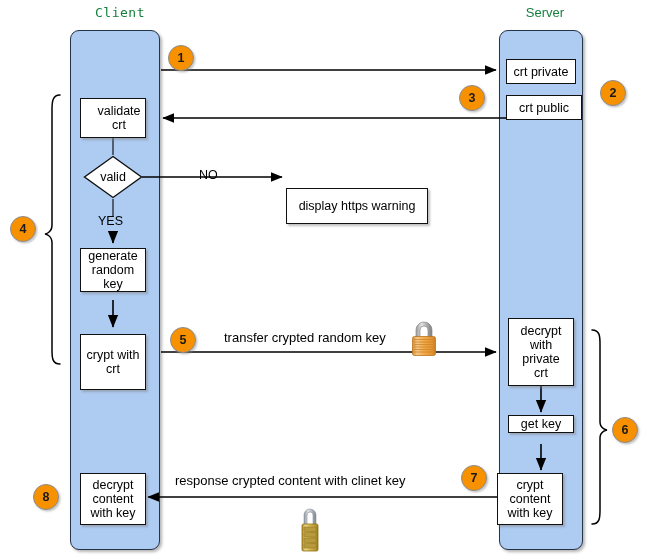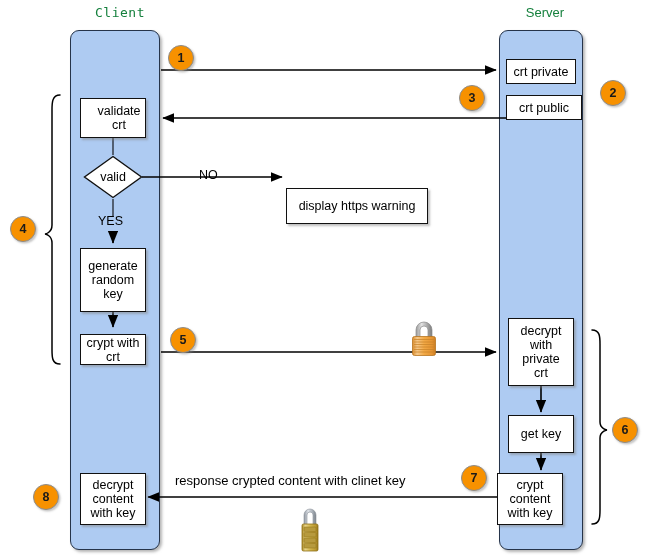--- a/index.html
+++ b/index.html
@@ -156,57 +156,58 @@
 
   <div class="badge" style="left:168px; top:45px;">1</div>
   <div class="badge" style="left:600px; top:80px;">2</div>
   <div class="badge" style="left:459px; top:85px;">3</div>
   <div class="badge" style="left:10px; top:216px;">4</div>
   <div class="badge" style="left:170px; top:327px;">5</div>
   <div class="badge" style="left:612px; top:417px;">6</div>
   <div class="badge" style="left:461px; top:465px;">7</div>
   <div class="badge" style="left:33px; top:484px;">8</div>
 
+  <div class="msg-label" style="left:224px; top:330px;">transfer crypted random key</div>
   <div class="msg-label" style="left:175px; top:473px;">response crypted content with clinet key</div>
 
   <div class="edge-label" style="left:191px; top:168px;margin-left:8px;">NO</div>
   <div class="edge-label" style="left:98px; top:214px;">YES</div>
 
   <div class="pbox" style="left:80px; top:98px; width:66px; height:40px; white-space:pre-line;padding-left:12px;">validate
 crt</div>
 
   <div class="diamond-wrap" style="left:83px; top:155px; width:60px; height:44px;">
     <svg class="diamond-shape" viewBox="0 0 60 44">
       <polygon points="30,1.5 58.5,22 30,42.5 1.5,22" fill="#ffffff" stroke="#111111" stroke-width="1.4"></polygon>
     </svg>
     <span class="diamond-label">valid</span>
   </div>
 
   <div class="pbox" style="left:286px; top:160px; width:142px; height:36px;margin-top:28px;">display https warning</div>
 
-  <div class="pbox" style="left:80px; top:248px; width:66px; height:64px; white-space:pre-line;">generate
+  <div class="pbox" style="left:80px; top:248px; width:66px; height:44px; white-space:pre-line;">generate
 random
 key</div>
 
-  <div class="pbox" style="left:80px; top:334px; width:66px; height:31px; white-space:pre-line;">crypt with
+  <div class="pbox" style="left:80px; top:334px; width:66px; height:56px; white-space:pre-line;">crypt with
 crt</div>
 
   <div class="pbox" style="left:80px; top:473px; width:66px; height:52px; white-space:pre-line;">decrypt
 content
 with key</div>
 
   <div class="pbox noshadow" style="left:506px; top:59px; width:70px; height:25px;">crt private</div>
   <div class="pbox noshadow" style="left:506px; top:95px; width:76px; height:25px;">crt public</div>
 
   <div class="pbox" style="left:508px; top:318px; width:66px; height:68px; white-space:pre-line;">decrypt
 with
 private
 crt</div>
 
-  <div class="pbox" style="left:508px; top:415px; width:66px; height:38px;">get key</div>
+  <div class="pbox" style="left:508px; top:415px; width:66px; height:18px;">get key</div>
 
   <div class="pbox" style="left:497px; top:473px; width:66px; height:52px; white-space:pre-line;">crypt
 content
 with key</div>
 
   <div class="lock" style="left:407px; top:318px; width:34px; height:40px;">
     <svg viewBox="0 0 34 40" width="34" height="40">
       <defs>
         <linearGradient id="shk" x1="0" y1="0" x2="1" y2="0">
           <stop offset="0" stop-color="#9a9a9a"></stop>

